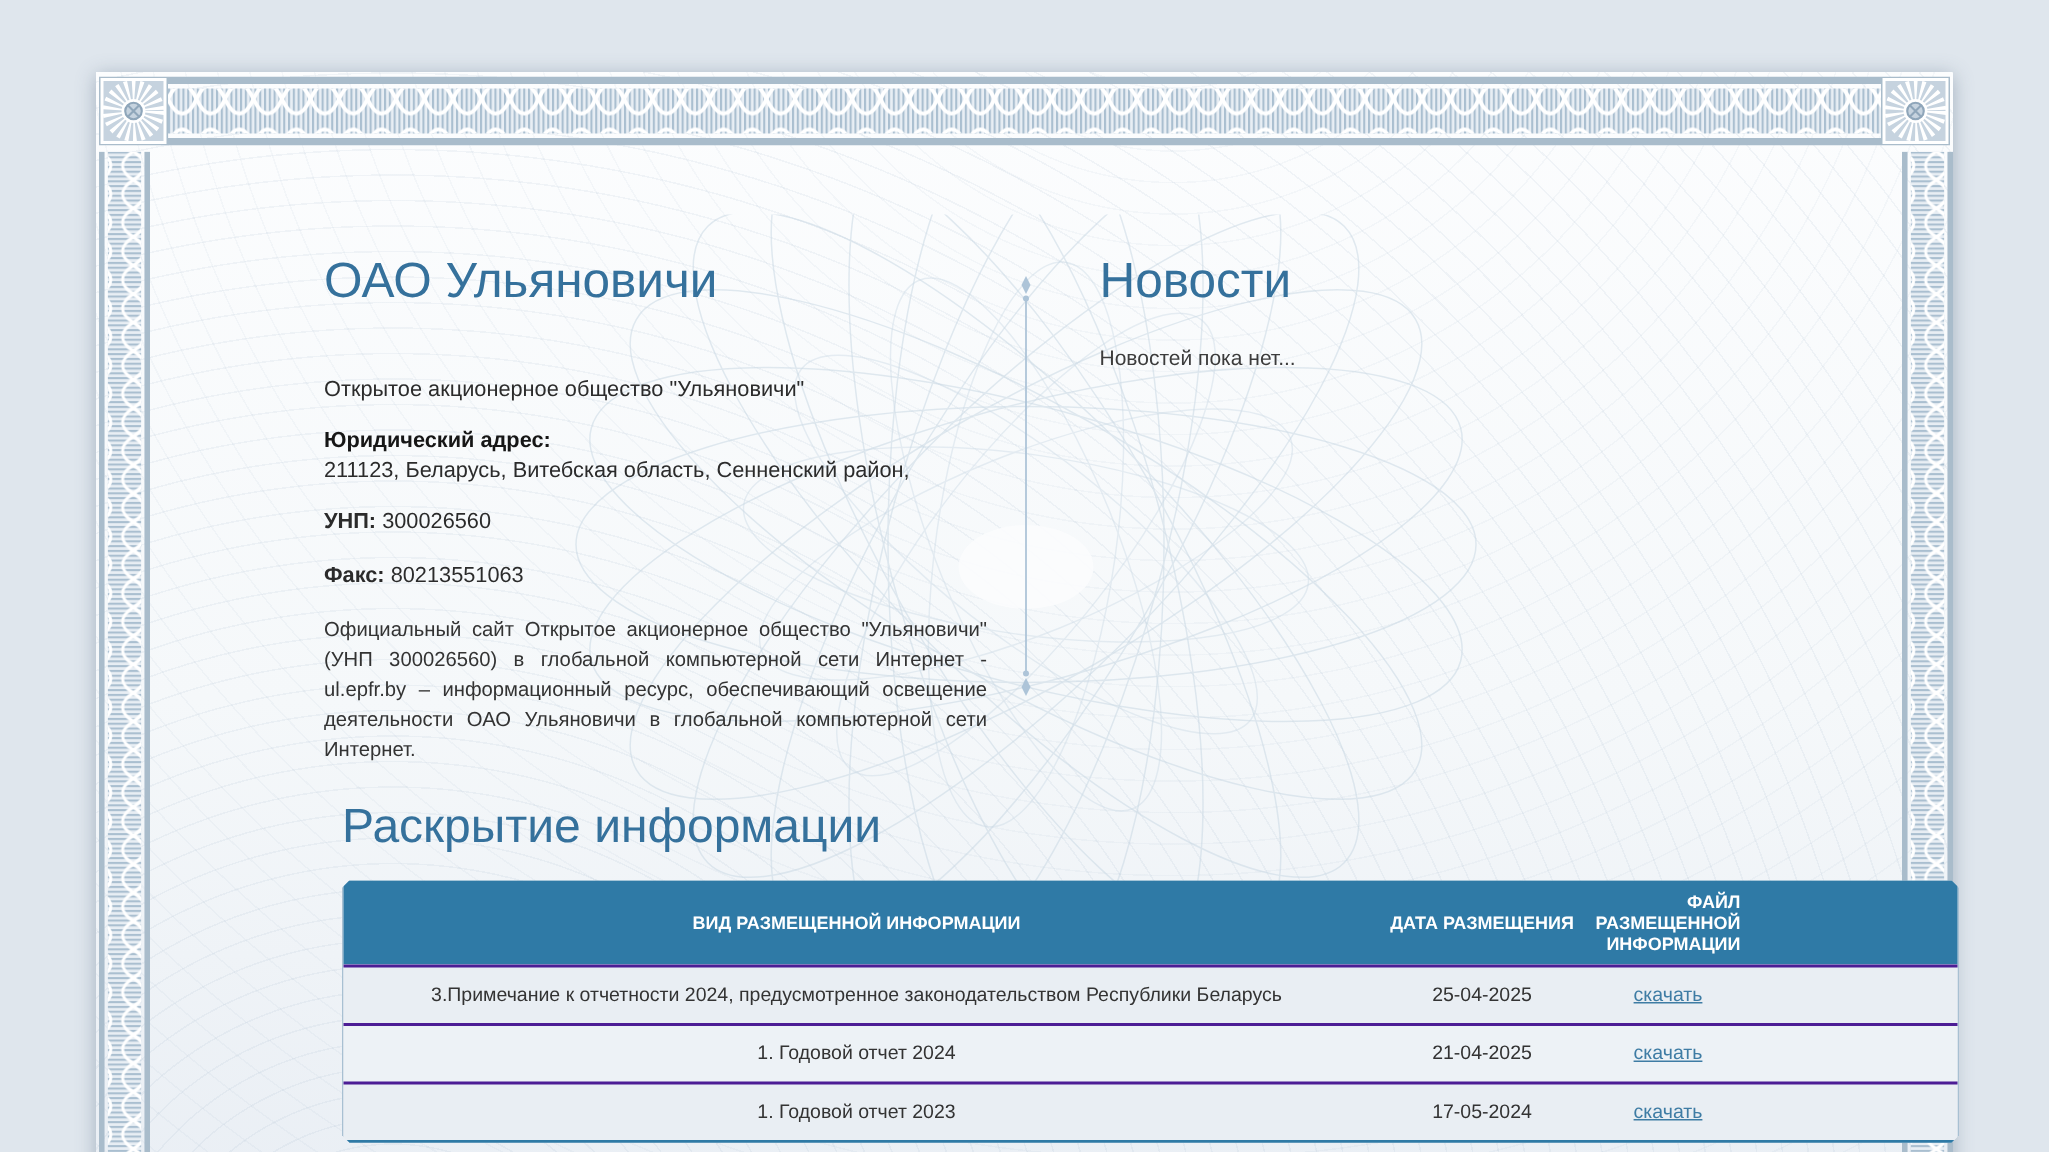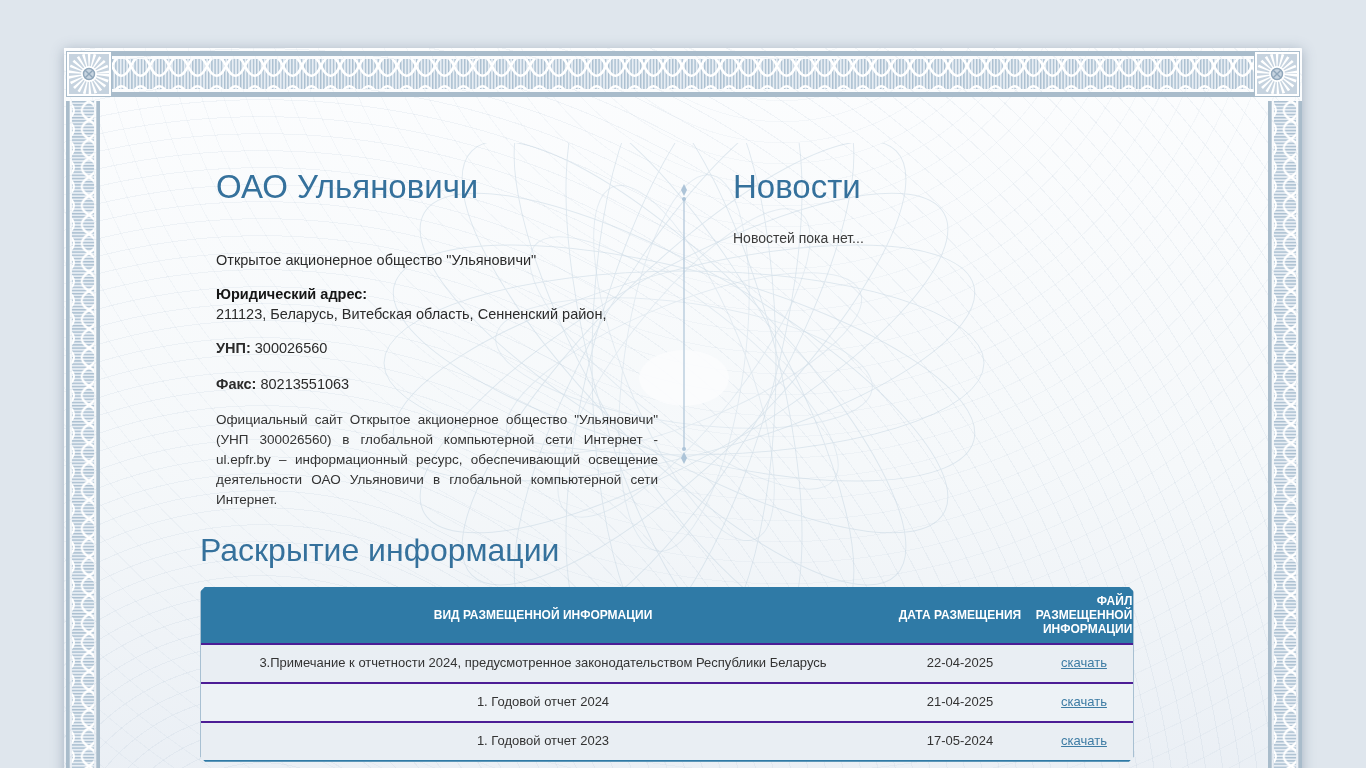--- a/index.html
+++ b/index.html
@@ -30,21 +30,21 @@
 
   .col-left{position:absolute;left:152px;top:120px;width:442px;}
   .col-right{position:absolute;left:669px;top:120px;width:430px;}
   h1{font-size:33px;font-weight:400;color:#35719c;margin:0 0 24px 0;line-height:1.15;}
   .lbl-block{margin:0 0 14px 0;font-size:14.5px;line-height:20px;color:#2b2b2b;}
   .lbl-block b{color:#161616;}
   .inline-block{margin:0 0 16px 0;font-size:14.5px;line-height:20px;}
   .about{margin:14px 0 0 0;font-size:13.5px;line-height:20px;text-align:justify;color:#333;}
   .news-empty{margin:18px 0 0 0;font-size:14px;color:#3c3c3c;}
 
-  .disclosure{position:absolute;left:136px;top:484px;width:934px;}
+  .disclosure{position:absolute;left:164px;top:484px;width:1078px;}
   h2{font-size:32px;font-weight:400;color:#35719c;margin:0 0 18px 0;line-height:1.15;}
   .table{
     border-left:1px solid #a8c0d2;border-right:1px solid #a8c0d2;border-bottom:2px solid #2f7aa6;
     clip-path:polygon(5px 0,calc(100% - 5px) 0,100% 5px,100% calc(100% - 5px),calc(100% - 5px) 100%,5px 100%,0 calc(100% - 5px),0 5px);
     background:#e9eef3;
   }
   .thead,.trow{display:grid;grid-template-columns:684px 150px 98px;}
   .thead{background:#2f7aa6;min-height:56px;}
   .th{display:flex;align-items:center;justify-content:center;text-align:right;
       color:#fff;font-size:12px;font-weight:bold;line-height:14px;padding:6px 8px;box-sizing:border-box;}
@@ -183,21 +183,21 @@
 
     <div class="table">
       <div class="thead">
         <div class="th">ВИД РАЗМЕЩЕННОЙ ИНФОРМАЦИИ</div>
         <div class="th">ДАТА РАЗМЕЩЕНИЯ</div>
         <div class="th">ФАЙЛ РАЗМЕЩЕННОЙ ИНФОРМАЦИИ</div>
       </div>
 
       <div class="trow">
         <div class="td">3.Примечание к отчетности 2024, предусмотренное законодательством Республики Беларусь</div>
-        <div class="td">22-04-2025</div>
+        <div class="td">25-04-2025</div>
         <div class="td">
           <a href="#">скачать</a>
         </div>
       </div>
 
       <div class="trow">
         <div class="td">1. Годовой отчет 2024</div>
         <div class="td">21-04-2025</div>
         <div class="td">
           <a href="#">скачать</a>

